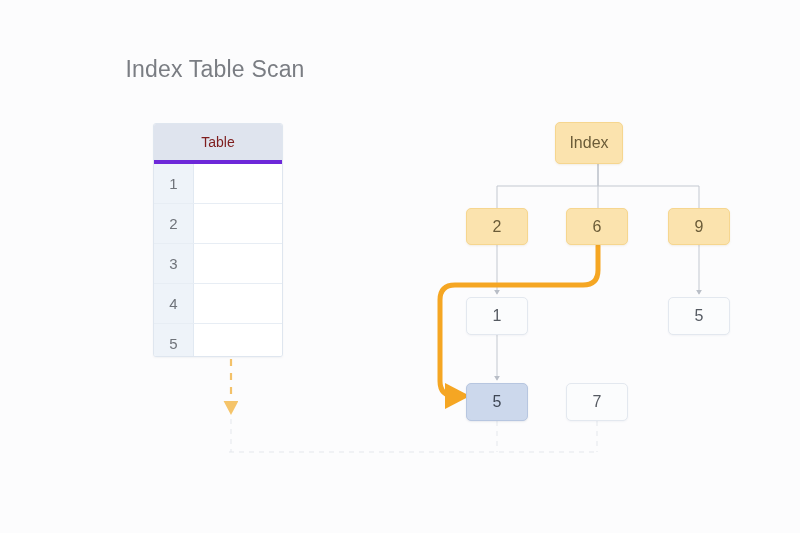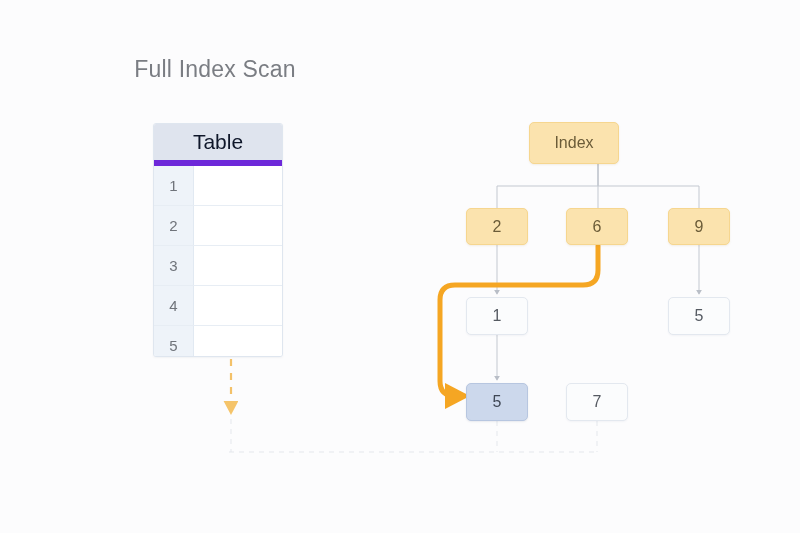--- a/index.html
+++ b/index.html
@@ -51,26 +51,26 @@
     height: 232px;
     background: #ffffff;
     border: 1px solid #dfe6ef;
     border-radius: 3px;
     box-shadow: 0 1px 2px rgba(60,80,110,0.06);
     overflow: hidden;
   }
   #table-head {
     height: 36px;
     background: #dfe4ee;
-    border-bottom: 6px solid #6d28d9;
+    border-bottom: 4px solid #6d28d9;
     display: flex;
     align-items: center;
     justify-content: center;
-    color: #0f172a;
-    font-size: 21px;
+    color: #7f1d1d;
+    font-size: 14px;
   }
   .table-row {
     display: flex;
     height: 39px;
     border-bottom: 1px solid #e7edf4;
   }
   .table-row:last-child { border-bottom: none; }
   .row-idx {
     width: 39px;
     flex: 0 0 39px;
@@ -151,21 +151,21 @@
       <path d="M497,421 L497,452"></path>
       <path d="M597,421 L597,452"></path>
       <path d="M229,452 L599,452"></path>
     </g>
 
     <path d="M598,246 L598,270 Q598,285 583,285 L455,285 Q440,285 440,300 L440,381 Q440,396 455,396 L462,396" stroke="#f5a623" stroke-width="5" fill="none" stroke-linecap="round" stroke-linejoin="round" marker-end="url(#arrow-orange)"></path>
 
     <line x1="231" y1="163" x2="231" y2="408" stroke="#f3c169" stroke-width="2.2" stroke-dasharray="7 7" marker-end="url(#arrow-dash-orange)"></line>
   </svg>
 
-  <div class="panel-title" id="title-left">Full Index Scan</div>
+  <div class="panel-title" id="title-left">Index Table Scan</div>
 
   <div id="table-card">
     <div id="table-head">Table</div>
 
     <div class="table-row">
       <div class="row-idx">1</div>
       <div class="row-cell"></div>
     </div>
     <div class="table-row">
       <div class="row-idx">2</div>
@@ -178,21 +178,21 @@
     <div class="table-row">
       <div class="row-idx">4</div>
       <div class="row-cell"></div>
     </div>
     <div class="table-row">
       <div class="row-idx">5</div>
       <div class="row-cell"></div>
     </div>
   </div>
 
-  <div class="node idx" id="node-root" style="left:529px; top:122px; width:90px; height:42px;">Index</div>
+  <div class="node idx" id="node-root" style="left:555px; top:122px; width:68px; height:42px;">Index</div>
 
   <div class="node idx" style="left:466px; top:208px; width:62px; height:37px;">2</div>
   <div class="node idx" style="left:566px; top:208px; width:62px; height:37px;">6</div>
   <div class="node idx" style="left:668px; top:208px; width:62px; height:37px;">9</div>
 
   <div class="node plain" style="left:466px; top:297px; width:62px; height:38px;">1</div>
   <div class="node hit" style="left:466px; top:383px; width:62px; height:38px;">5</div>
   <div class="node plain" style="left:566px; top:383px; width:62px; height:38px;">7</div>
   <div class="node plain" style="left:668px; top:297px; width:62px; height:38px;">5</div>
 

